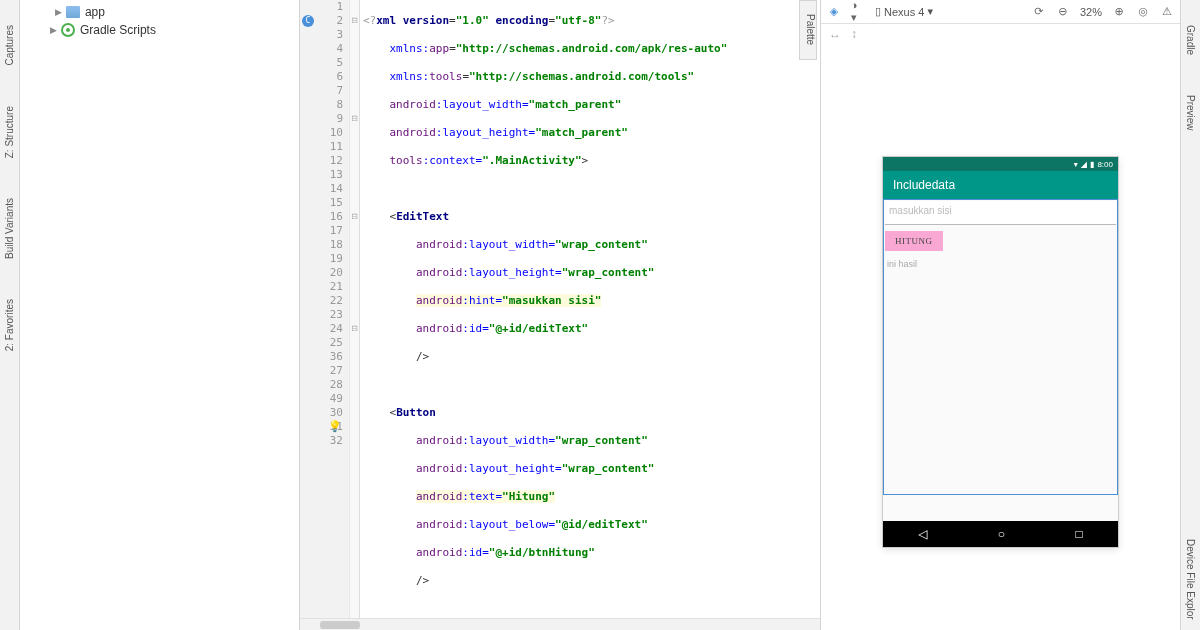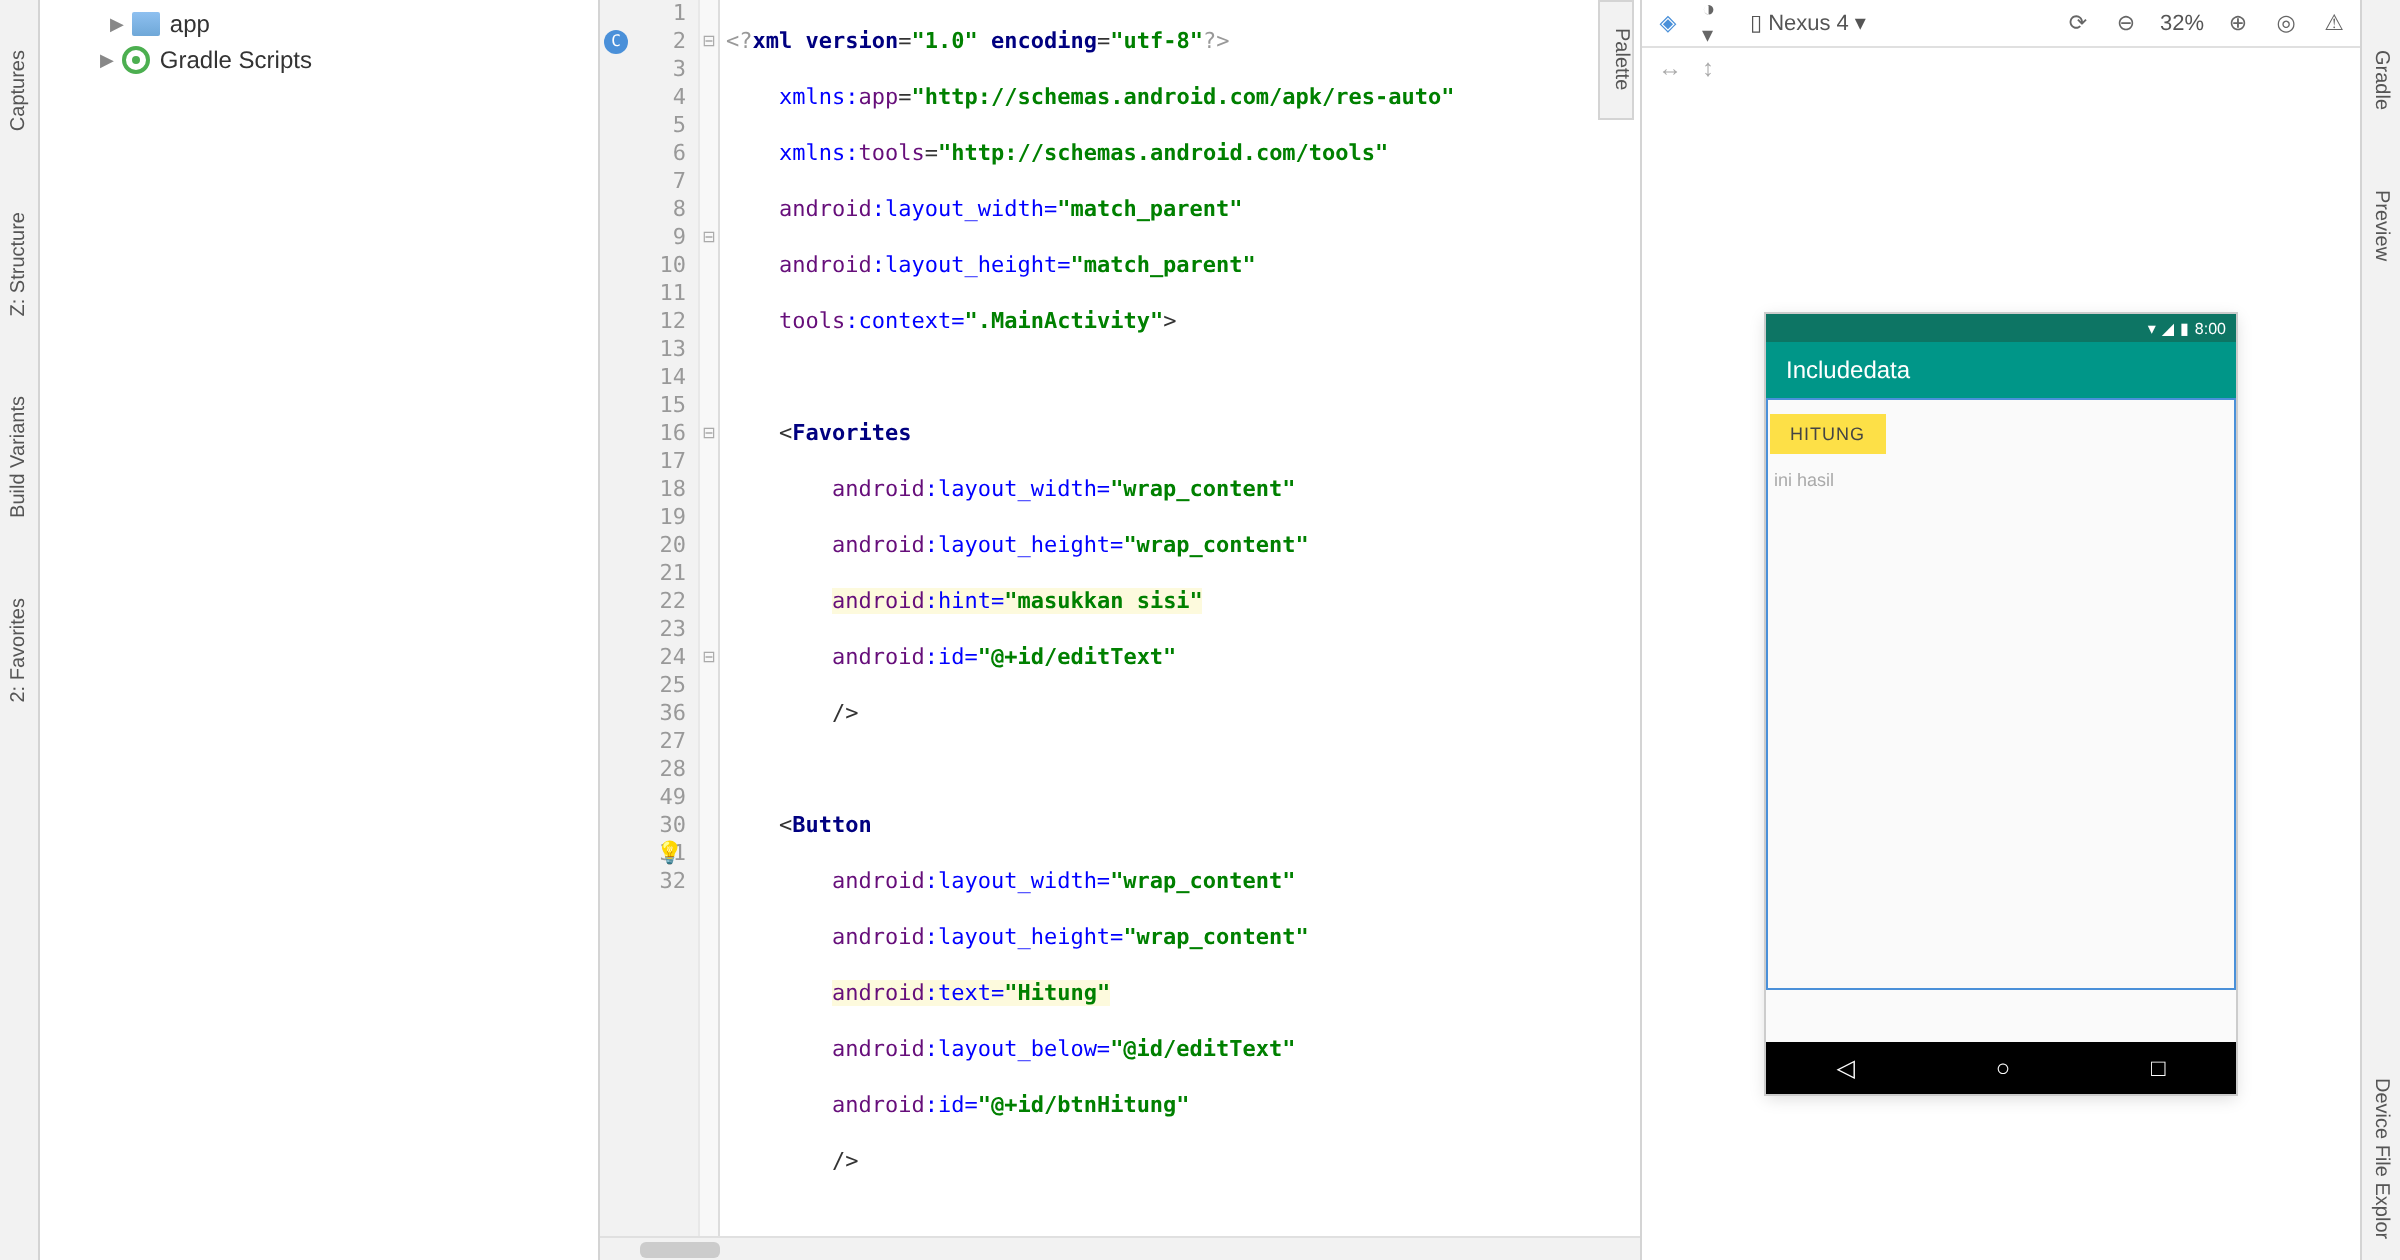--- a/index.html
+++ b/index.html
@@ -49,21 +49,21 @@
 .preview-toolbar .spacer { flex: 1; }
 .preview-toolbar .dev { display: flex; align-items: center; gap: 3px; }
 .preview-toolbar .tb-icon { width: 14px; height: 14px; display: inline-flex; align-items: center; justify-content: center; color: #666; }
 .pan-row { height: 20px; display: flex; align-items: center; padding: 0 8px; gap: 10px; color: #aaa; font-size: 12px; }
 .preview-canvas { flex: 1; background: #fff; display: flex; align-items: center; justify-content: center; padding-top: 30px; }
 .phone { width: 235px; height: 390px; background: #fff; box-shadow: 0 0 0 1px #ccc, 0 2px 8px rgba(0,0,0,0.15); display: flex; flex-direction: column; }
 .statusbar { height: 14px; background: #0d7564; color: #fff; font-size: 8px; display: flex; justify-content: flex-end; align-items: center; padding: 0 5px; gap: 3px; }
 .appbar { height: 28px; background: #009688; color: #fff; font-size: 12px; display: flex; align-items: center; padding: 11px 10px; font-weight: 500; }
 .phone-body { flex: 1; background: #fafafa; padding: 2px; position: relative; }
 .edittext { width: 100%; height: 24px; border: none; border-bottom: 1px solid #bbb; background: #fff; font-size: 10px; color: #bbb; padding: 4px; }
-.btn-hitung { margin-top: 6px; padding: 5px 10px; background: #fde047; font-size: 9px; color: #444; display: inline-block; letter-spacing: 0.5px; }
+.btn-hitung { margin-top: 6px; padding: 5px 10px; background: #f9a8d4; font-size: 9px; color: #444; display: inline-block; letter-spacing: 0.5px; font-family: Liberation Serif, serif; }
 .txt-hasil { margin-top: 6px; font-size: 9px; color: #aaa; padding: 2px; }
 .navbar { height: 26px; background: #000; display: flex; justify-content: space-around; align-items: center; color: #fff; }
 .navbar span { font-size: 12px; }
 .sel-frame { position: absolute; top: 0; left: 0; right: 0; bottom: 26px; border: 1px solid #4a90d9; pointer-events: none; }
 
 .palette-tab { position: absolute; left: 799px; top: 0; width: 18px; height: 60px; background: #f2f2f2; border: 1px solid #d4d4d4; writing-mode: vertical-rl; font-size: 10px; color: #555; text-align: center; padding: 4px 0; }
 .scrollbar-bot { position: absolute; left: 300px; bottom: 0; right: 380px; height: 12px; background: #f2f2f2; border-top: 1px solid #e0e0e0; display: flex; }
 .scrollbar-bot .thumb { width: 40px; height: 8px; background: #ccc; border-radius: 3px; margin: 2px 0 0 20px; }
 </style>
 </head>
@@ -162,21 +162,21 @@
   </div>
 
   <div class="code">
 <div class="line"><span class="t-caret">&lt;?</span><span class="t-tag">xml version</span><span class="t-plain">=</span><span class="t-str">"1.0"</span><span class="t-tag"> encoding</span><span class="t-plain">=</span><span class="t-str">"utf-8"</span><span class="t-caret">?&gt;</span></div>
 <div class="line">    <span class="t-attr">xmlns:</span><span class="t-ns">app</span><span class="t-plain">=</span><span class="t-str">"http://schemas.android.com/apk/res-auto"</span></div>
 <div class="line">    <span class="t-attr">xmlns:</span><span class="t-ns">tools</span><span class="t-plain">=</span><span class="t-str">"http://schemas.android.com/tools"</span></div>
 <div class="line">    <span class="t-ns">android</span><span class="t-attr">:layout_width=</span><span class="t-str">"match_parent"</span></div>
 <div class="line">    <span class="t-ns">android</span><span class="t-attr">:layout_height=</span><span class="t-str">"match_parent"</span></div>
 <div class="line">    <span class="t-ns">tools</span><span class="t-attr">:context=</span><span class="t-str">".MainActivity"</span><span class="t-plain">&gt;</span></div>
 <div class="line"></div>
-<div class="line">    &lt;<span class="t-tag">Favorites</span></div>
+<div class="line">    &lt;<span class="t-tag">EditText</span></div>
 <div class="line">        <span class="t-ns">android</span><span class="t-attr">:layout_width=</span><span class="t-str">"wrap_content"</span></div>
 <div class="line">        <span class="t-ns">android</span><span class="t-attr">:layout_height=</span><span class="t-str">"wrap_content"</span></div>
 <div class="line">        <span class="hl-warn"><span class="t-ns">android</span><span class="t-attr">:hint=</span><span class="t-str">"masukkan sisi"</span></span></div>
 <div class="line">        <span class="t-ns">android</span><span class="t-attr">:id=</span><span class="t-str">"@+id/editText"</span></div>
 <div class="line">        <span class="t-plain">/&gt;</span></div>
 <div class="line"></div>
 <div class="line">    &lt;<span class="t-tag">Button</span></div>
 <div class="line">        <span class="t-ns">android</span><span class="t-attr">:layout_width=</span><span class="t-str">"wrap_content"</span></div>
 <div class="line">        <span class="t-ns">android</span><span class="t-attr">:layout_height=</span><span class="t-str">"wrap_content"</span></div>
 <div class="line">        <span class="hl-warn"><span class="t-ns">android</span><span class="t-attr">:text=</span><span class="t-str">"Hitung"</span></span></div>
@@ -219,20 +219,21 @@
     <div class="preview-canvas">
       <div class="phone">
         <div class="statusbar">
           <span>▾</span>
           <span>◢</span>
           <span>▮</span>
           <span>8:00</span>
         </div>
         <div class="appbar">Includedata</div>
         <div class="phone-body">
+          <div class="edittext">masukkan sisi</div>
           <div class="btn-hitung">HITUNG</div>
           <div class="txt-hasil">ini hasil</div>
           <div class="sel-frame"></div>
         </div>
         <div class="navbar">
           <span>◁</span>
           <span>○</span>
           <span>□</span>
         </div>
       </div>

